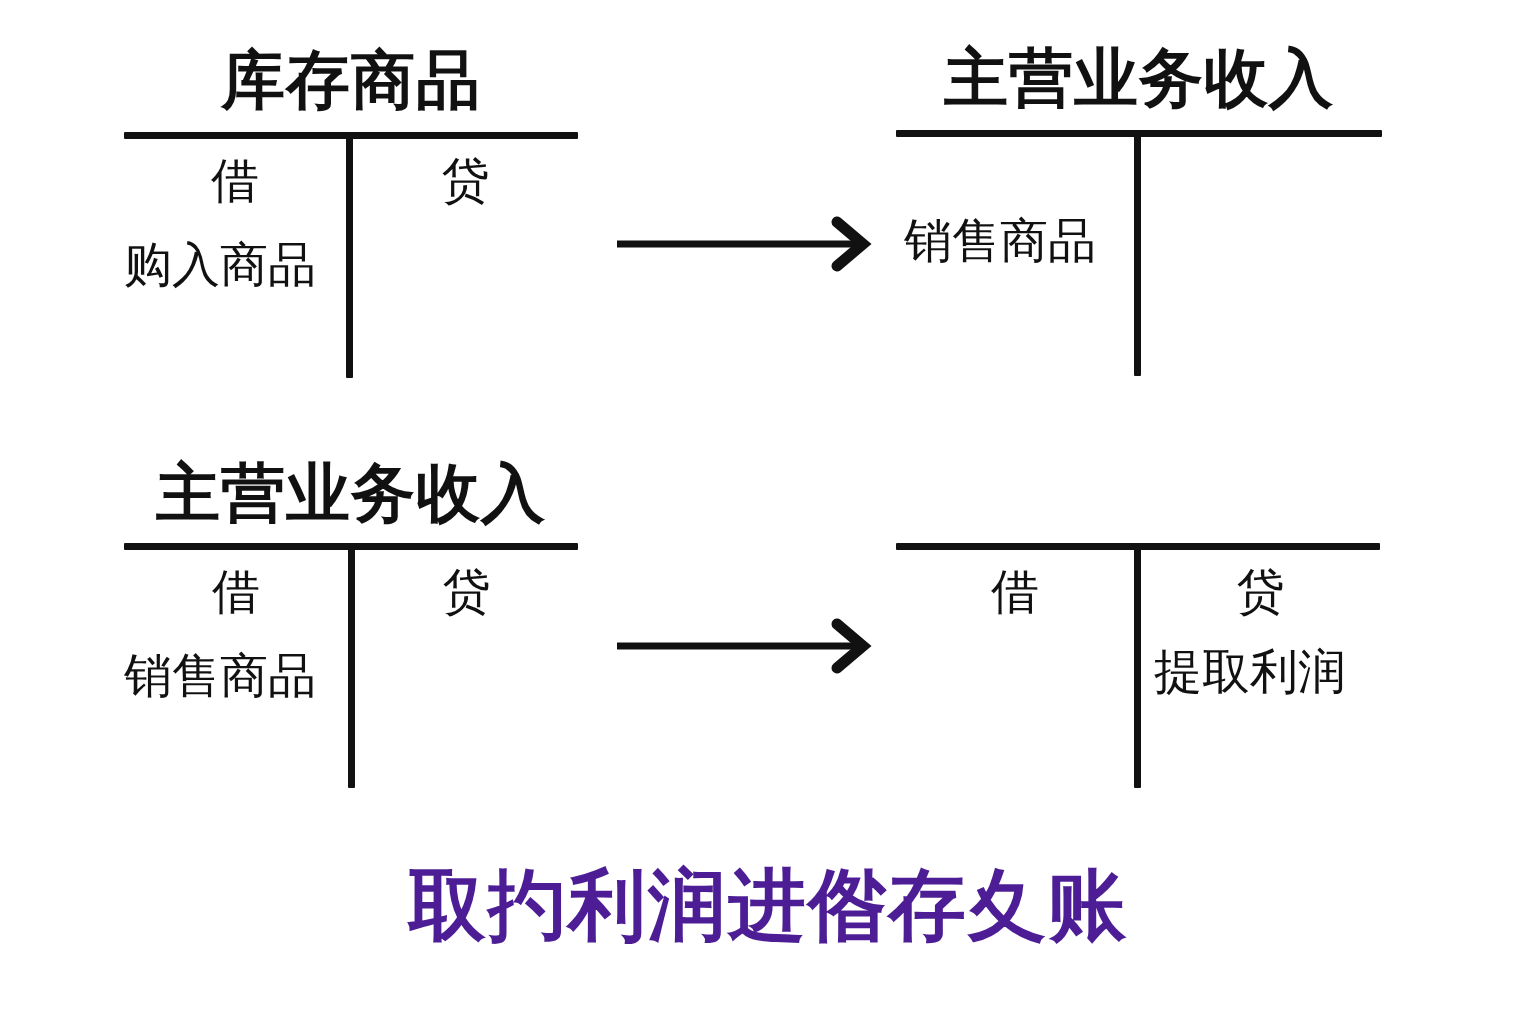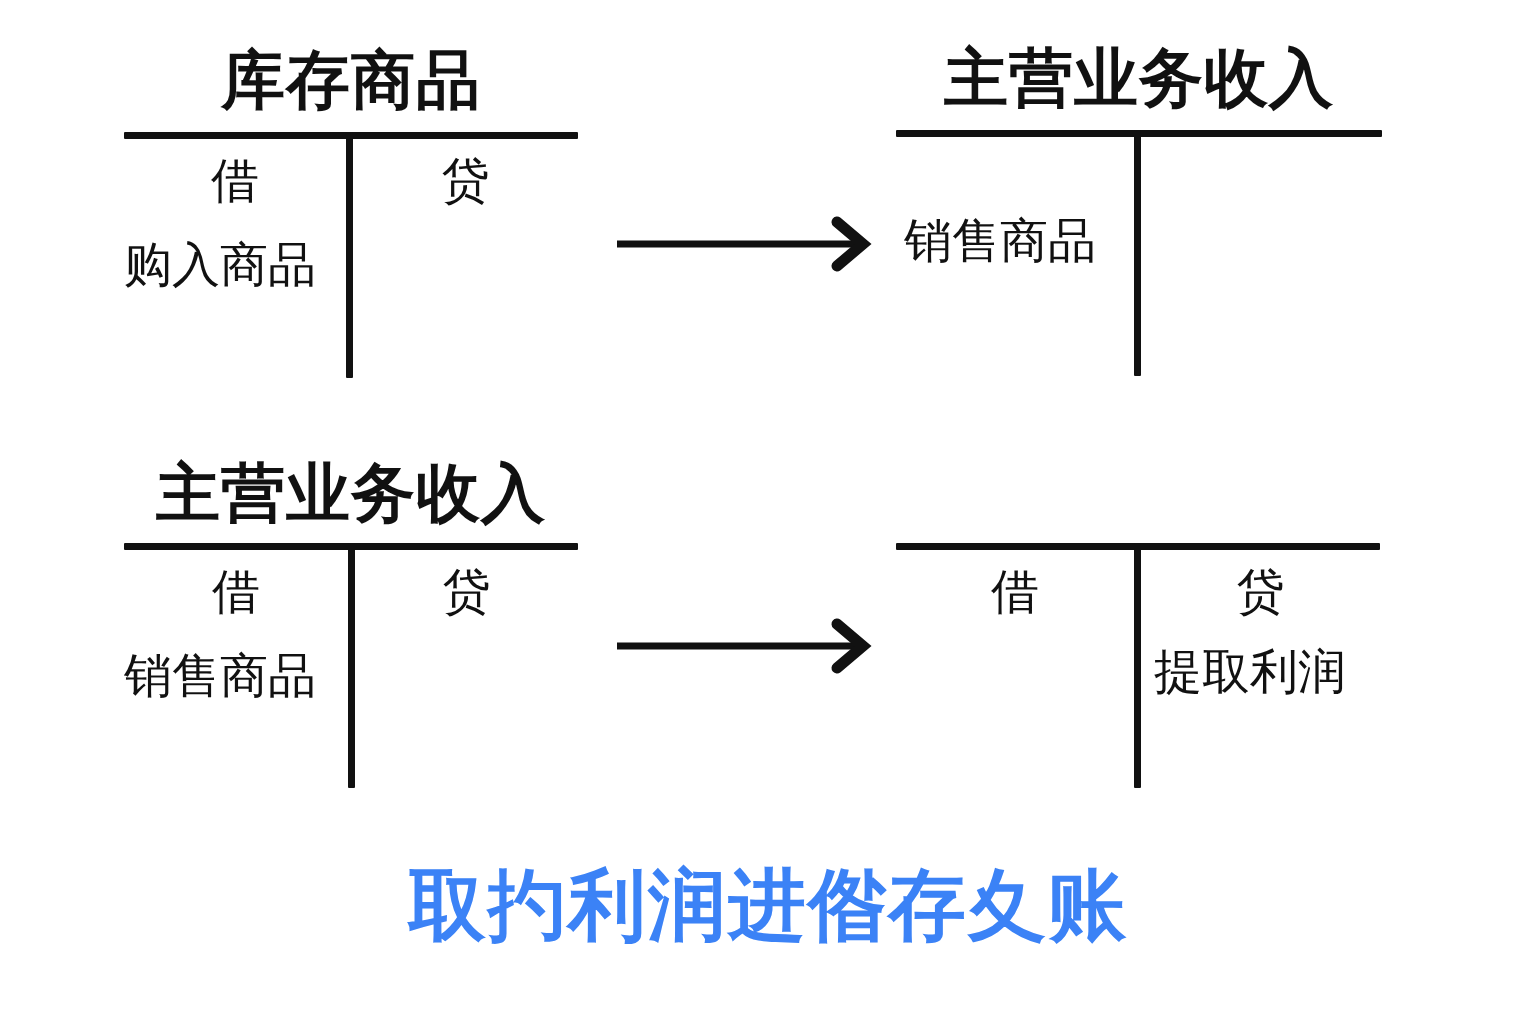--- a/index.html
+++ b/index.html
@@ -79,21 +79,21 @@
   
   .caption {
     position: absolute;
     left: 0;
     width: 100%;
     text-align: center;
     font-weight: 700;
     font-size: 78px;
     line-height: 1;
     letter-spacing: 2px;
-    color: #3b82f6;
+    color: #4c1d95;
     white-space: nowrap;
   }
 </style>
 </head>
 <body>
 
 <div id="canvas">
 
   <div class="taccount" style="left:124px; top:36px; width:454px; height:345px;">
     <div class="t-title" style="top:12px;">库存商品</div>

